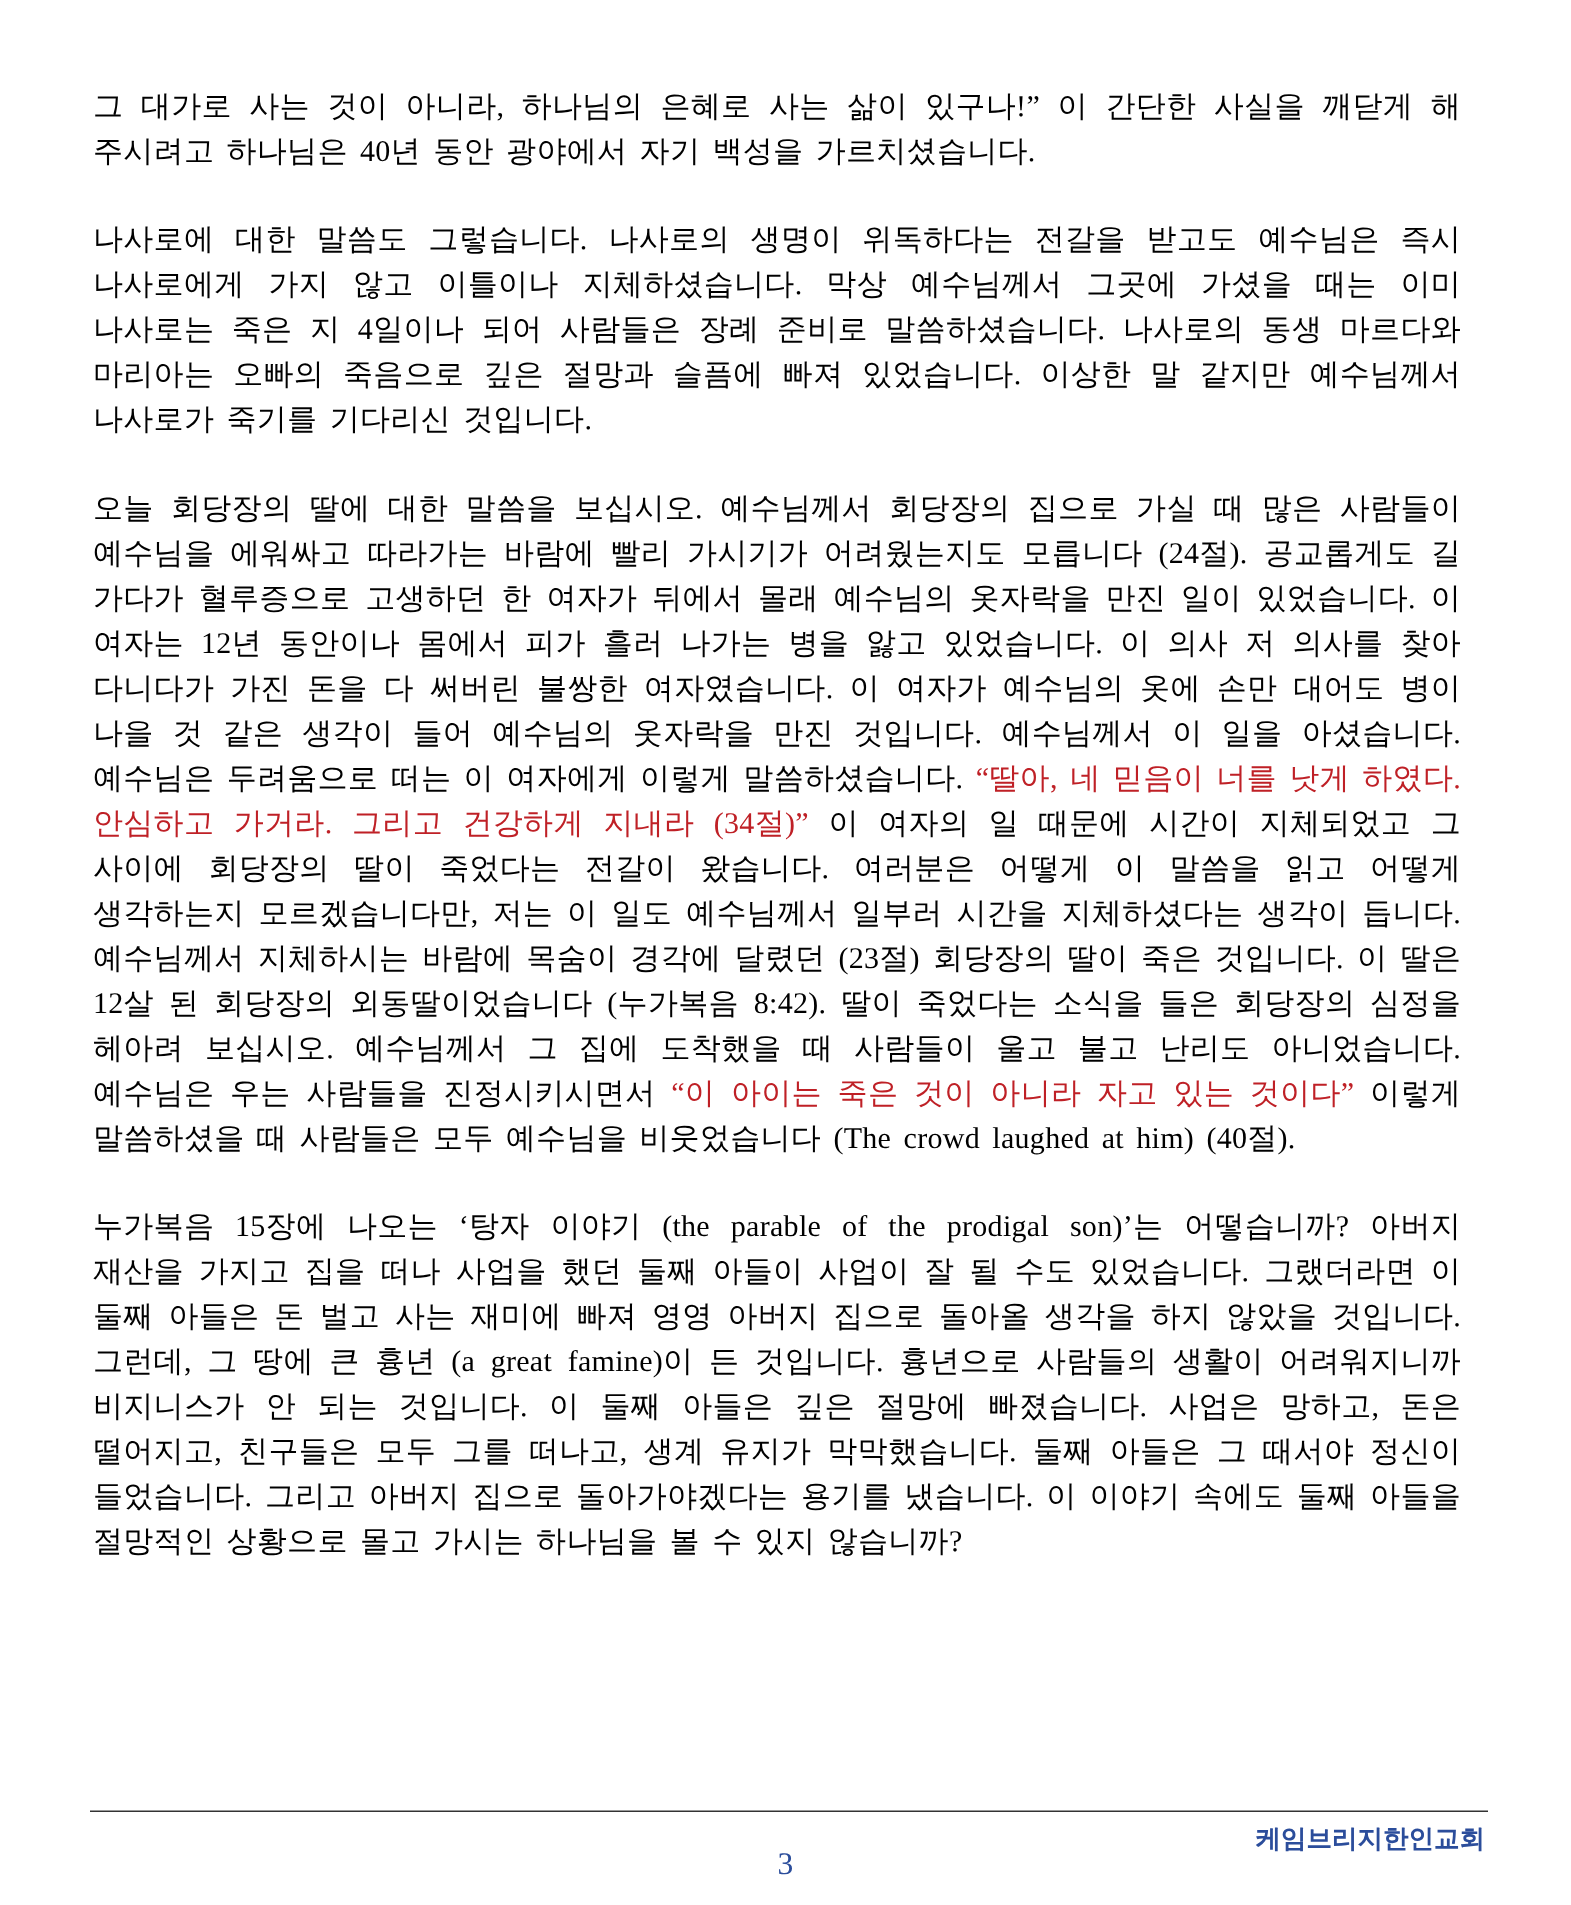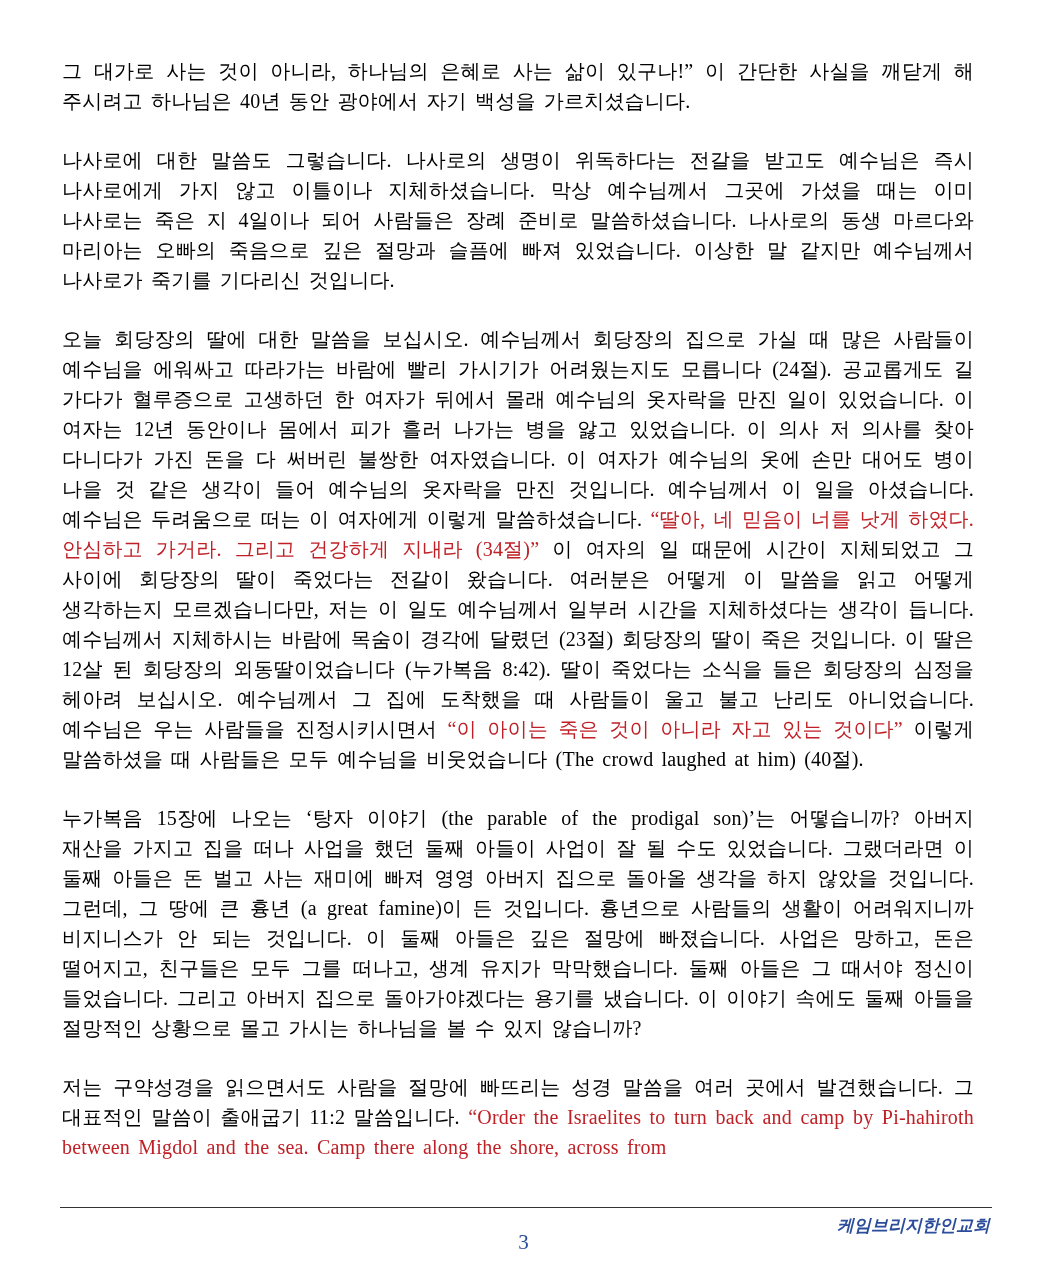--- a/index.html
+++ b/index.html
@@ -44,40 +44,38 @@
     border-top: 1.5px solid #333333;
     margin: 0;
   }
   .church-name {
     position: absolute;
     top: 1214px;
     right: 57px;
     font-size: 17px;
     font-weight: bold;
     color: var(--footer-blue, #2b4d9b);
-    font-style: italic;
   }
   .page-number {
     position: absolute;
     top: 1230px;
     left: 0;
     width: 100%;
     text-align: center;
     font-size: 21px;
     color: var(--footer-blue, #2b4d9b);
   }
 </style>
 </head>
 <body>
 
 <div class="page">
   <div class="doc-body">
       <p class="para"><span>그 대가로 사는 것이 아니라, 하나님의 은혜로 사는 삶이 있구나!” 이 간단한 사실을 깨닫게 해 주시려고 하나님은 40년 동안 광야에서 자기 백성을 가르치셨습니다.</span></p>
       <p class="para"><span>나사로에 대한 말씀도 그렇습니다. 나사로의 생명이 위독하다는 전갈을 받고도 예수님은 즉시 나사로에게 가지 않고 이틀이나 지체하셨습니다. 막상 예수님께서 그곳에 가셨을 때는 이미 나사로는 죽은 지 4일이나 되어 사람들은 장례 준비로 말씀하셨습니다. 나사로의 동생 마르다와 마리아는 오빠의 죽음으로 깊은 절망과 슬픔에 빠져 있었습니다. 이상한  말 같지만 예수님께서 나사로가 죽기를 기다리신 것입니다.</span></p>
       <p class="para"><span>오늘 회당장의 딸에 대한 말씀을 보십시오. 예수님께서 회당장의 집으로 가실 때 많은 사람들이 예수님을 에워싸고 따라가는 바람에 빨리 가시기가 어려웠는지도 모릅니다 (24절). 공교롭게도 길 가다가 혈루증으로 고생하던 한 여자가 뒤에서 몰래 예수님의 옷자락을 만진 일이 있었습니다. 이 여자는 12년 동안이나 몸에서 피가 흘러 나가는 병을 앓고 있었습니다. 이 의사 저 의사를 찾아 다니다가 가진 돈을 다 써버린 불쌍한 여자였습니다. 이 여자가 예수님의 옷에 손만 대어도 병이 나을 것 같은 생각이 들어 예수님의 옷자락을 만진 것입니다. 예수님께서 이 일을 아셨습니다. 예수님은 두려움으로 떠는 이 여자에게 이렇게 말씀하셨습니다. </span><span class="red">“딸아, 네 믿음이 너를 낫게 하였다. 안심하고 가거라. 그리고 건강하게 지내라 (34절)”</span><span> 이 여자의 일 때문에 시간이 지체되었고 그 사이에 회당장의 딸이 죽었다는 전갈이 왔습니다. 여러분은 어떻게 이 말씀을 읽고 어떻게 생각하는지 모르겠습니다만, 저는 이 일도 예수님께서 일부러 시간을 지체하셨다는 생각이 듭니다. 예수님께서 지체하시는 바람에 목숨이 경각에 달렸던 (23절) 회당장의 딸이 죽은 것입니다. 이 딸은 12살 된 회당장의 외동딸이었습니다 (누가복음 8:42). 딸이 죽었다는 소식을 들은 회당장의 심정을 헤아려 보십시오. 예수님께서 그 집에 도착했을 때 사람들이 울고 불고 난리도 아니었습니다. 예수님은 우는 사람들을 진정시키시면서 </span><span class="red">“이 아이는 죽은 것이 아니라 자고 있는 것이다”</span><span> 이렇게 말씀하셨을 때 사람들은 모두 예수님을 비웃었습니다 (The crowd laughed at him) (40절).</span></p>
       <p class="para"><span>누가복음 15장에 나오는 ‘탕자 이야기 (the parable of the prodigal son)’는 어떻습니까? 아버지 재산을 가지고 집을 떠나 사업을 했던 둘째 아들이 사업이 잘 될 수도 있었습니다. 그랬더라면 이 둘째 아들은 돈 벌고 사는 재미에 빠져 영영 아버지 집으로 돌아올 생각을 하지 않았을 것입니다. 그런데, 그 땅에 큰 흉년 (a great famine)이 든 것입니다. 흉년으로 사람들의 생활이 어려워지니까 비지니스가 안 되는 것입니다. 이 둘째 아들은 깊은 절망에 빠졌습니다. 사업은 망하고, 돈은 떨어지고, 친구들은 모두 그를 떠나고, 생계 유지가 막막했습니다. 둘째 아들은 그 때서야 정신이 들었습니다. 그리고 아버지 집으로 돌아가야겠다는 용기를 냈습니다. 이 이야기 속에도 둘째 아들을 절망적인 상황으로 몰고 가시는 하나님을 볼 수 있지 않습니까?</span></p>
-      <p class="para"><span>저는 구약성경을 읽으면서도 사람을 절망에 빠뜨리는 성경 말씀을 여러 곳에서 발견했습니다. 그 대표적인 말씀이 출애굽기 11:2 말씀입니다. </span><span class="red">“Order the Israelites to turn back and camp by Pi-hahiroth between Migdol and the sea. Camp there along the shore, across from</span></p>
     </div>
 
   <hr class="footer-divider">
   <div class="church-name">케임브리지한인교회</div>
   <div class="page-number">3</div>
 </div>
 
 </body></html>

